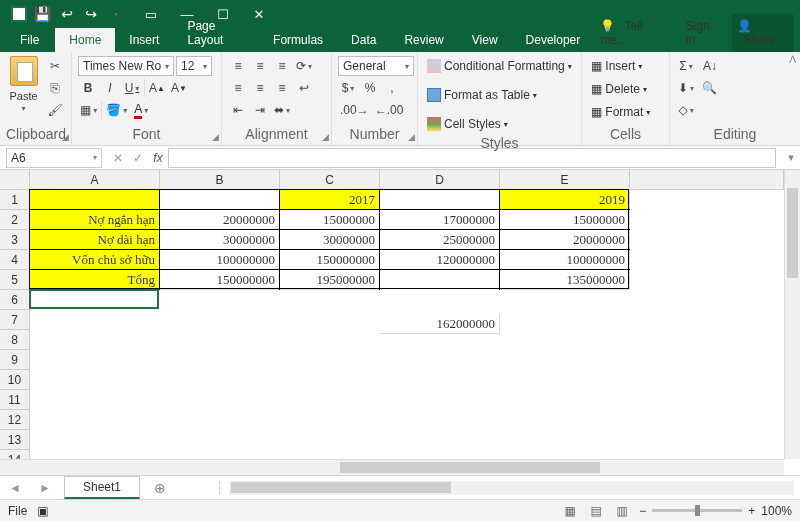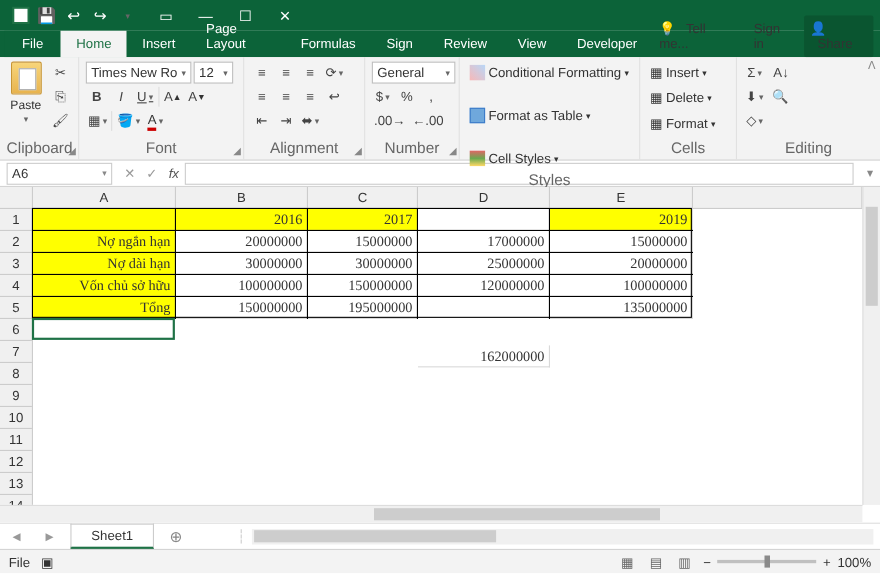--- a/index.html
+++ b/index.html
@@ -95,21 +95,21 @@
     <div class="ico">✕</div>
   </div>
 </div>
 
 <div class="tabs">
   <div class="tab file">File</div>
   <div class="tab active">Home</div>
   <div class="tab">Insert</div>
   <div class="tab">Page Layout</div>
   <div class="tab">Formulas</div>
-  <div class="tab">Sign</div>
+  <div class="tab">Data</div>
   <div class="tab">Review</div>
   <div class="tab">View</div>
   <div class="tab">Developer</div>
   <div class="right">
     <span>💡 <span>Tell me...</span></span>
     <span>Sign in</span>
     <span style="background:#0a5530;color:#fff;border-radius:2px">👤 <span>Share</span></span>
   </div>
 </div>
 
@@ -209,21 +209,21 @@
         <div class="btn">←.00</div>
       </div>
     </div>
       </div>
     <div class="lbl">Number</div>
     <div class="dl">◢</div>
   </div>
 
   <div class="group" style="width:164px">
     <div class="body">
-        <div class="col" style="gap:19px">
+        <div class="col" style="gap:9px">
       <div class="bigbtn">
             <span class="ic ic-cf"></span>
             <span>Conditional Formatting</span> 
             <span style="font-size:8px">▾</span>
           </div>
       <div class="bigbtn">
             <span class="ic ic-tb"></span>
             <span>Format as Table</span> 
             <span style="font-size:8px">▾</span>
           </div>
@@ -298,21 +298,20 @@
       <div class="rh">8</div>
       <div class="rh">9</div>
       <div class="rh">10</div>
       <div class="rh">11</div>
       <div class="rh">12</div>
       <div class="rh">13</div>
       <div class="rh">14</div>
     </div>
   <div class="cells" id="cells">
       <div class="gc hl" style="left: 0px; top: 0px; width: 130px;"></div>
-      <div class="gc hl b" style="left: 130px; top: 0px; width: 120px;">2016</div>
       <div class="gc hl b" style="left: 250px; top: 0px; width: 100px; font-family: Liberation Serif, serif;">2017</div>
       <div class="gc hl b" style="left: 470px; top: 0px; width: 130px;">2019</div>
       <div class="gc hl l" style="left: 0px; top: 20px; width: 130px;">Nợ ngắn hạn</div>
       <div class="gc" style="left: 130px; top: 20px; width: 120px;">20000000</div>
       <div class="gc" style="left: 250px; top: 20px; width: 100px;">15000000</div>
       <div class="gc" style="left: 350px; top: 20px; width: 120px;">17000000</div>
       <div class="gc" style="left: 470px; top: 20px; width: 130px;">15000000</div>
       <div class="gc hl l" style="left: 0px; top: 40px; width: 130px;">Nợ dài hạn</div>
       <div class="gc" style="left: 130px; top: 40px; width: 120px;">30000000</div>
       <div class="gc" style="left: 250px; top: 40px; width: 100px;">30000000</div>

